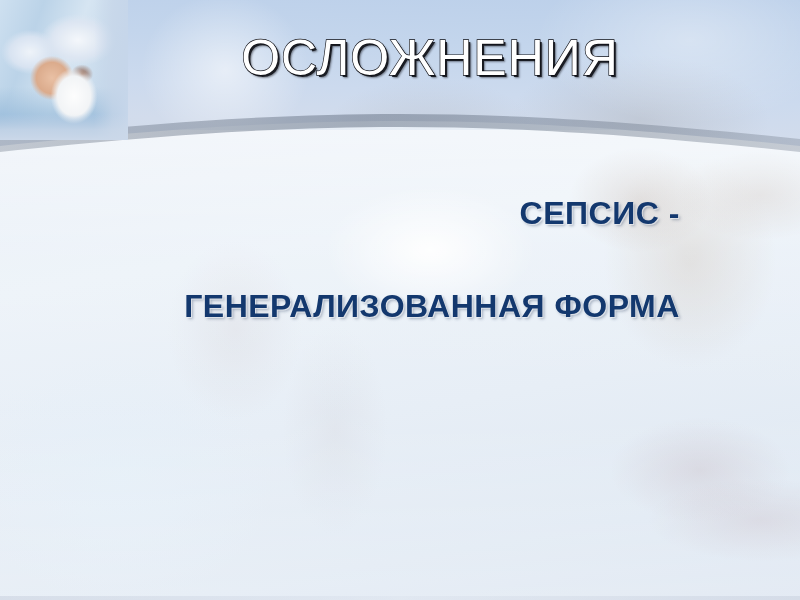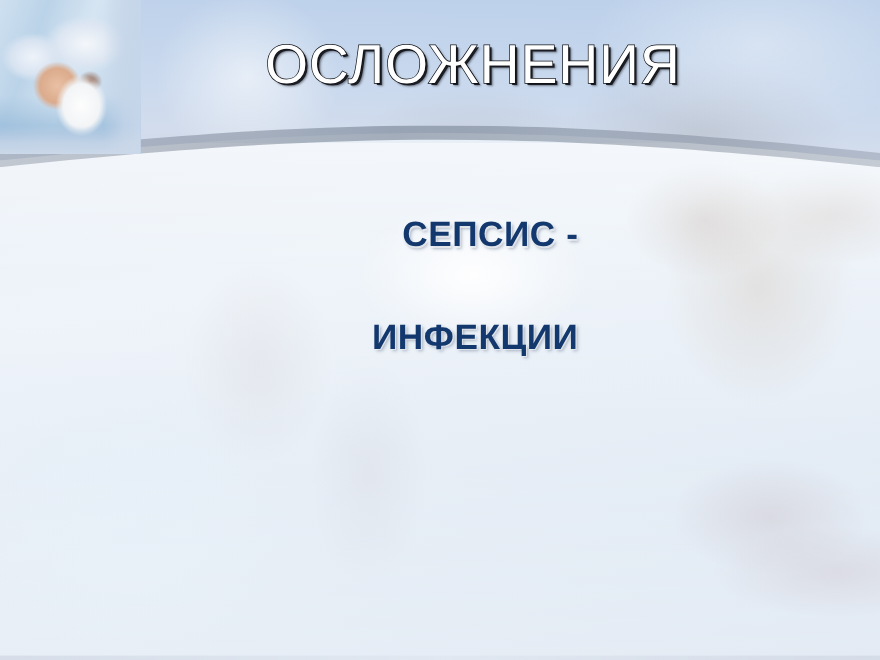--- a/index.html
+++ b/index.html
@@ -171,19 +171,19 @@
     <div class="photo-inner"></div>
     <div class="photo-fade-r"></div>
     <div class="photo-fade-b"></div>
   </div>
 
   <div class="title"><span class="title-shift">ОСЛОЖНЕНИЯ</span></div>
 
   <div class="content">
     <div class="content-shift">
       <p class="line">СЕПСИС -</p>
-      <p class="line">ИНФЕКЦИИ</p>
+      <p class="line">ГЕНЕРАЛИЗОВАННАЯ ФОРМА</p>
     </div>
   </div>
 
   <div class="body-bottom-line"></div>
 
 </div>
 
 </body></html>

